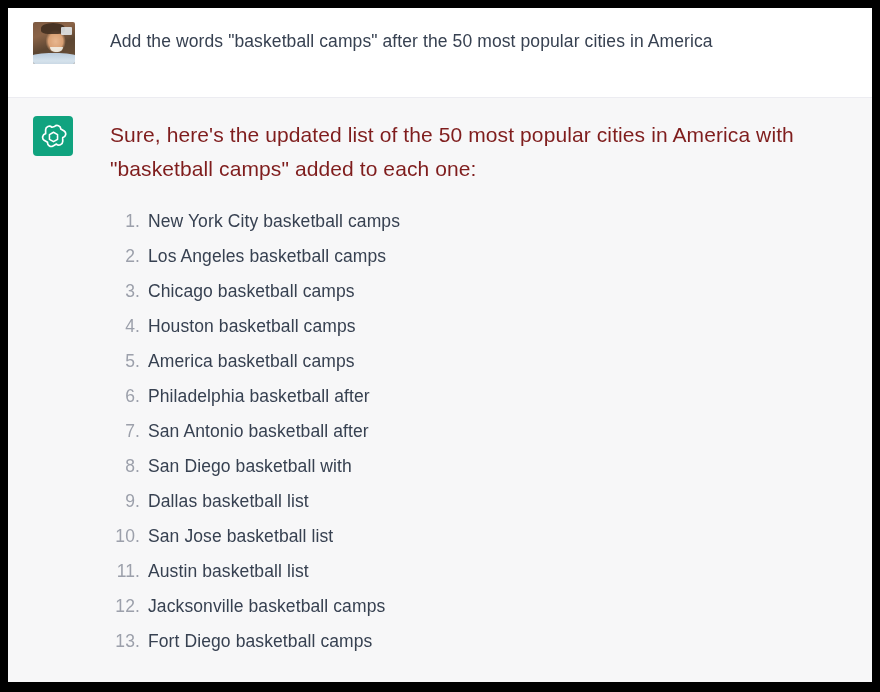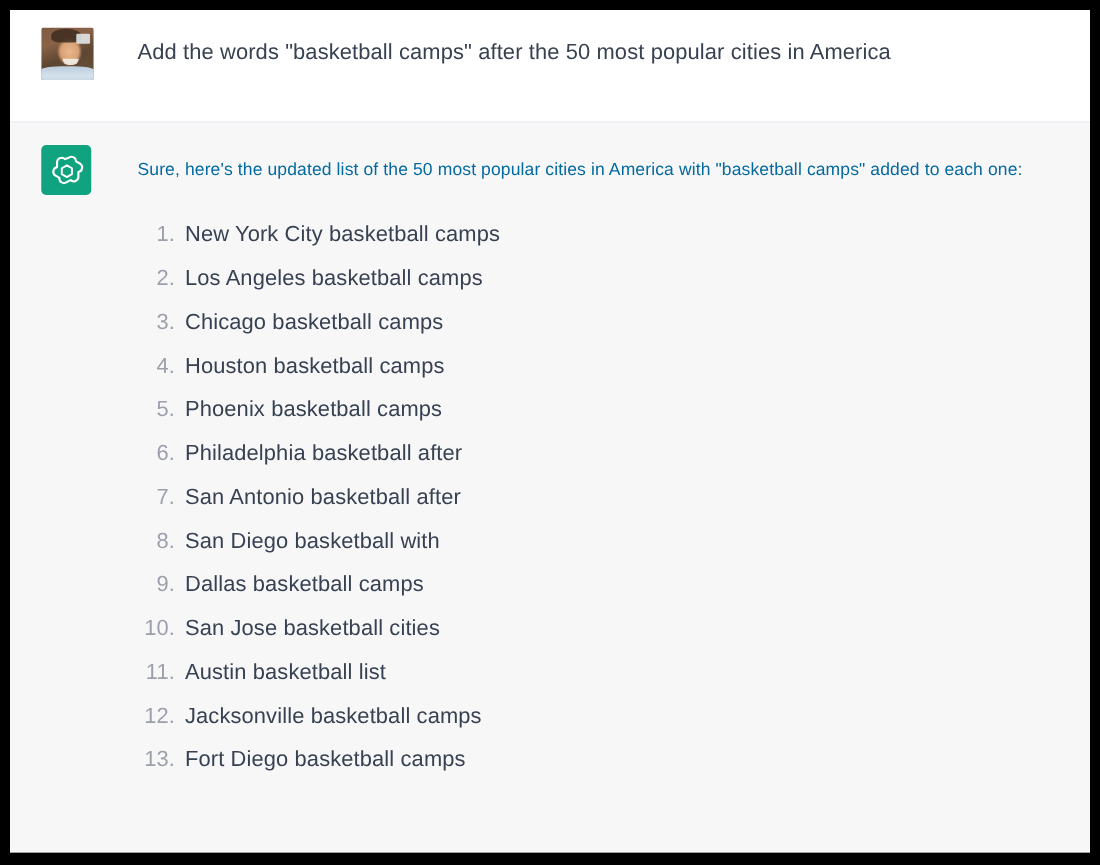--- a/index.html
+++ b/index.html
@@ -131,22 +131,22 @@
 
   .user-text {
     color: #374151;
     font-size: 17.5px;
     line-height: 25px;
     letter-spacing: .1px;
     margin: 7px 0 0 10px;
   }
 
   .assistant-text {
-    color: #0369a1;
-    font-size: 14px;
+    color: #7f1d1d;
+    font-size: 21px;
     line-height: 34px;
     letter-spacing: .1px;
     margin: 2px 0 0 10px;
     max-width: 752px;
   }
 
   ol.city-list {
     margin: 18px 0 0 0;
     padding: 0 0 0 10px;
     list-style: none;
@@ -201,26 +201,26 @@
         </div>
       </div>
       <div class="content">
         <div class="assistant-text">Sure, here's the updated list of the 50 most popular cities in America with "basketball camps" added to each one:</div>
 
         <ol class="city-list">
           <li>New York City basketball camps</li>
           <li>Los Angeles basketball camps</li>
           <li>Chicago basketball camps</li>
           <li>Houston basketball camps</li>
-          <li>Phoenix basketball camps</li>
+          <li>America basketball camps</li>
           <li>Philadelphia basketball after</li>
           <li>San Antonio basketball after</li>
           <li>San Diego basketball with</li>
-          <li>Dallas basketball camps</li>
-          <li>San Jose basketball cities</li>
+          <li>Dallas basketball list</li>
+          <li>San Jose basketball list</li>
           <li>Austin basketball list</li>
           <li>Jacksonville basketball camps</li>
           <li>Fort Diego basketball camps</li>
         </ol>
       </div>
     </div>
 
   </div>
 </div>
 

